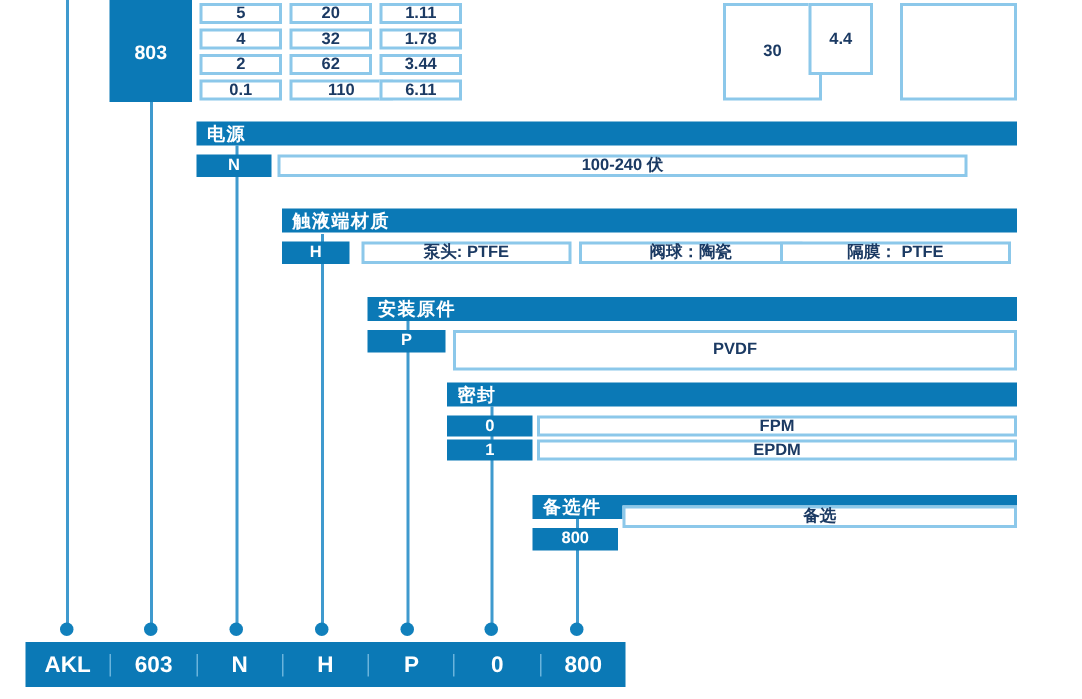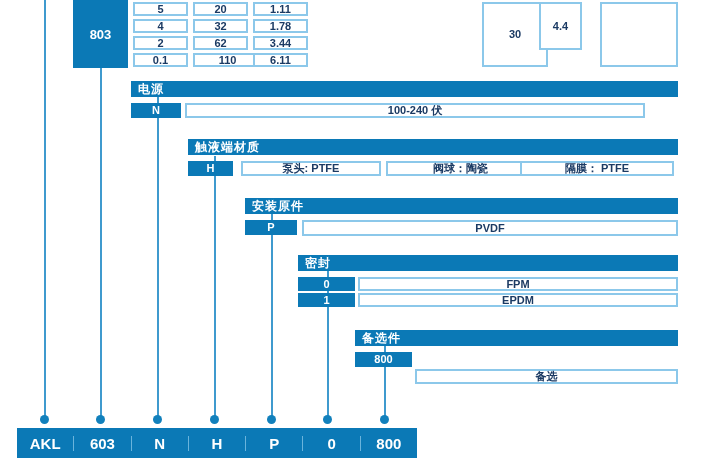--- a/index.html
+++ b/index.html
@@ -78,31 +78,31 @@
   <div class="wcell" style="left:185px;top:103px;width:460px;height:15px">100-240 伏</div>
 
   <div class="hdr" style="left:188px;top:139px;width:490px;height:16px">触液端材质</div>
   <div class="bcell" style="left:188px;top:161px;width:45px;height:15px">H</div>
   <div class="wcell" style="left:241px;top:161px;width:140px;height:15px">泵头: PTFE</div>
   <div class="wcell" style="left:386px;top:161px;width:149px;height:15px">阀球：陶瓷</div>
   <div class="wcell" style="left:520px;top:161px;width:154px;height:15px">隔膜： PTFE</div>
 
   <div class="hdr" style="left:245px;top:198px;width:433px;height:16px">安装原件</div>
   <div class="bcell" style="left:245px;top:220px;width:52px;height:15px">P</div>
-  <div class="wcell" style="left:302px;top:220px;width:376px;height:16px">PVDF</div>
+  <div class="wcell" style="left:302px;top:220px;width:376px;height:27px">PVDF</div>
 
   <div class="hdr" style="left:298px;top:255px;width:380px;height:16px">密封</div>
   <div class="bcell" style="left:298px;top:277px;width:57px;height:14px">0</div>
   <div class="wcell" style="left:358px;top:277px;width:320px;height:14px">FPM</div>
   <div class="bcell" style="left:298px;top:293px;width:57px;height:14px">1</div>
   <div class="wcell" style="left:358px;top:293px;width:320px;height:14px">EPDM</div>
 
   <div class="hdr" style="left:355px;top:330px;width:323px;height:16px">备选件</div>
   <div class="bcell" style="left:355px;top:352px;width:57px;height:15px">800</div>
-  <div class="wcell" style="left:415px;top:369px;width:263px;height:15px">备选</div>
+  <div class="wcell" style="left:415px;top:337px;width:263px;height:15px">备选</div>
 
   <div class="codebar">
     <div class="codeseg">AKL</div>
     <div class="codesep"></div>
     <div class="codeseg">603</div>
     <div class="codesep"></div>
     <div class="codeseg">N</div>
     <div class="codesep"></div>
     <div class="codeseg">H</div>
     <div class="codesep"></div>

